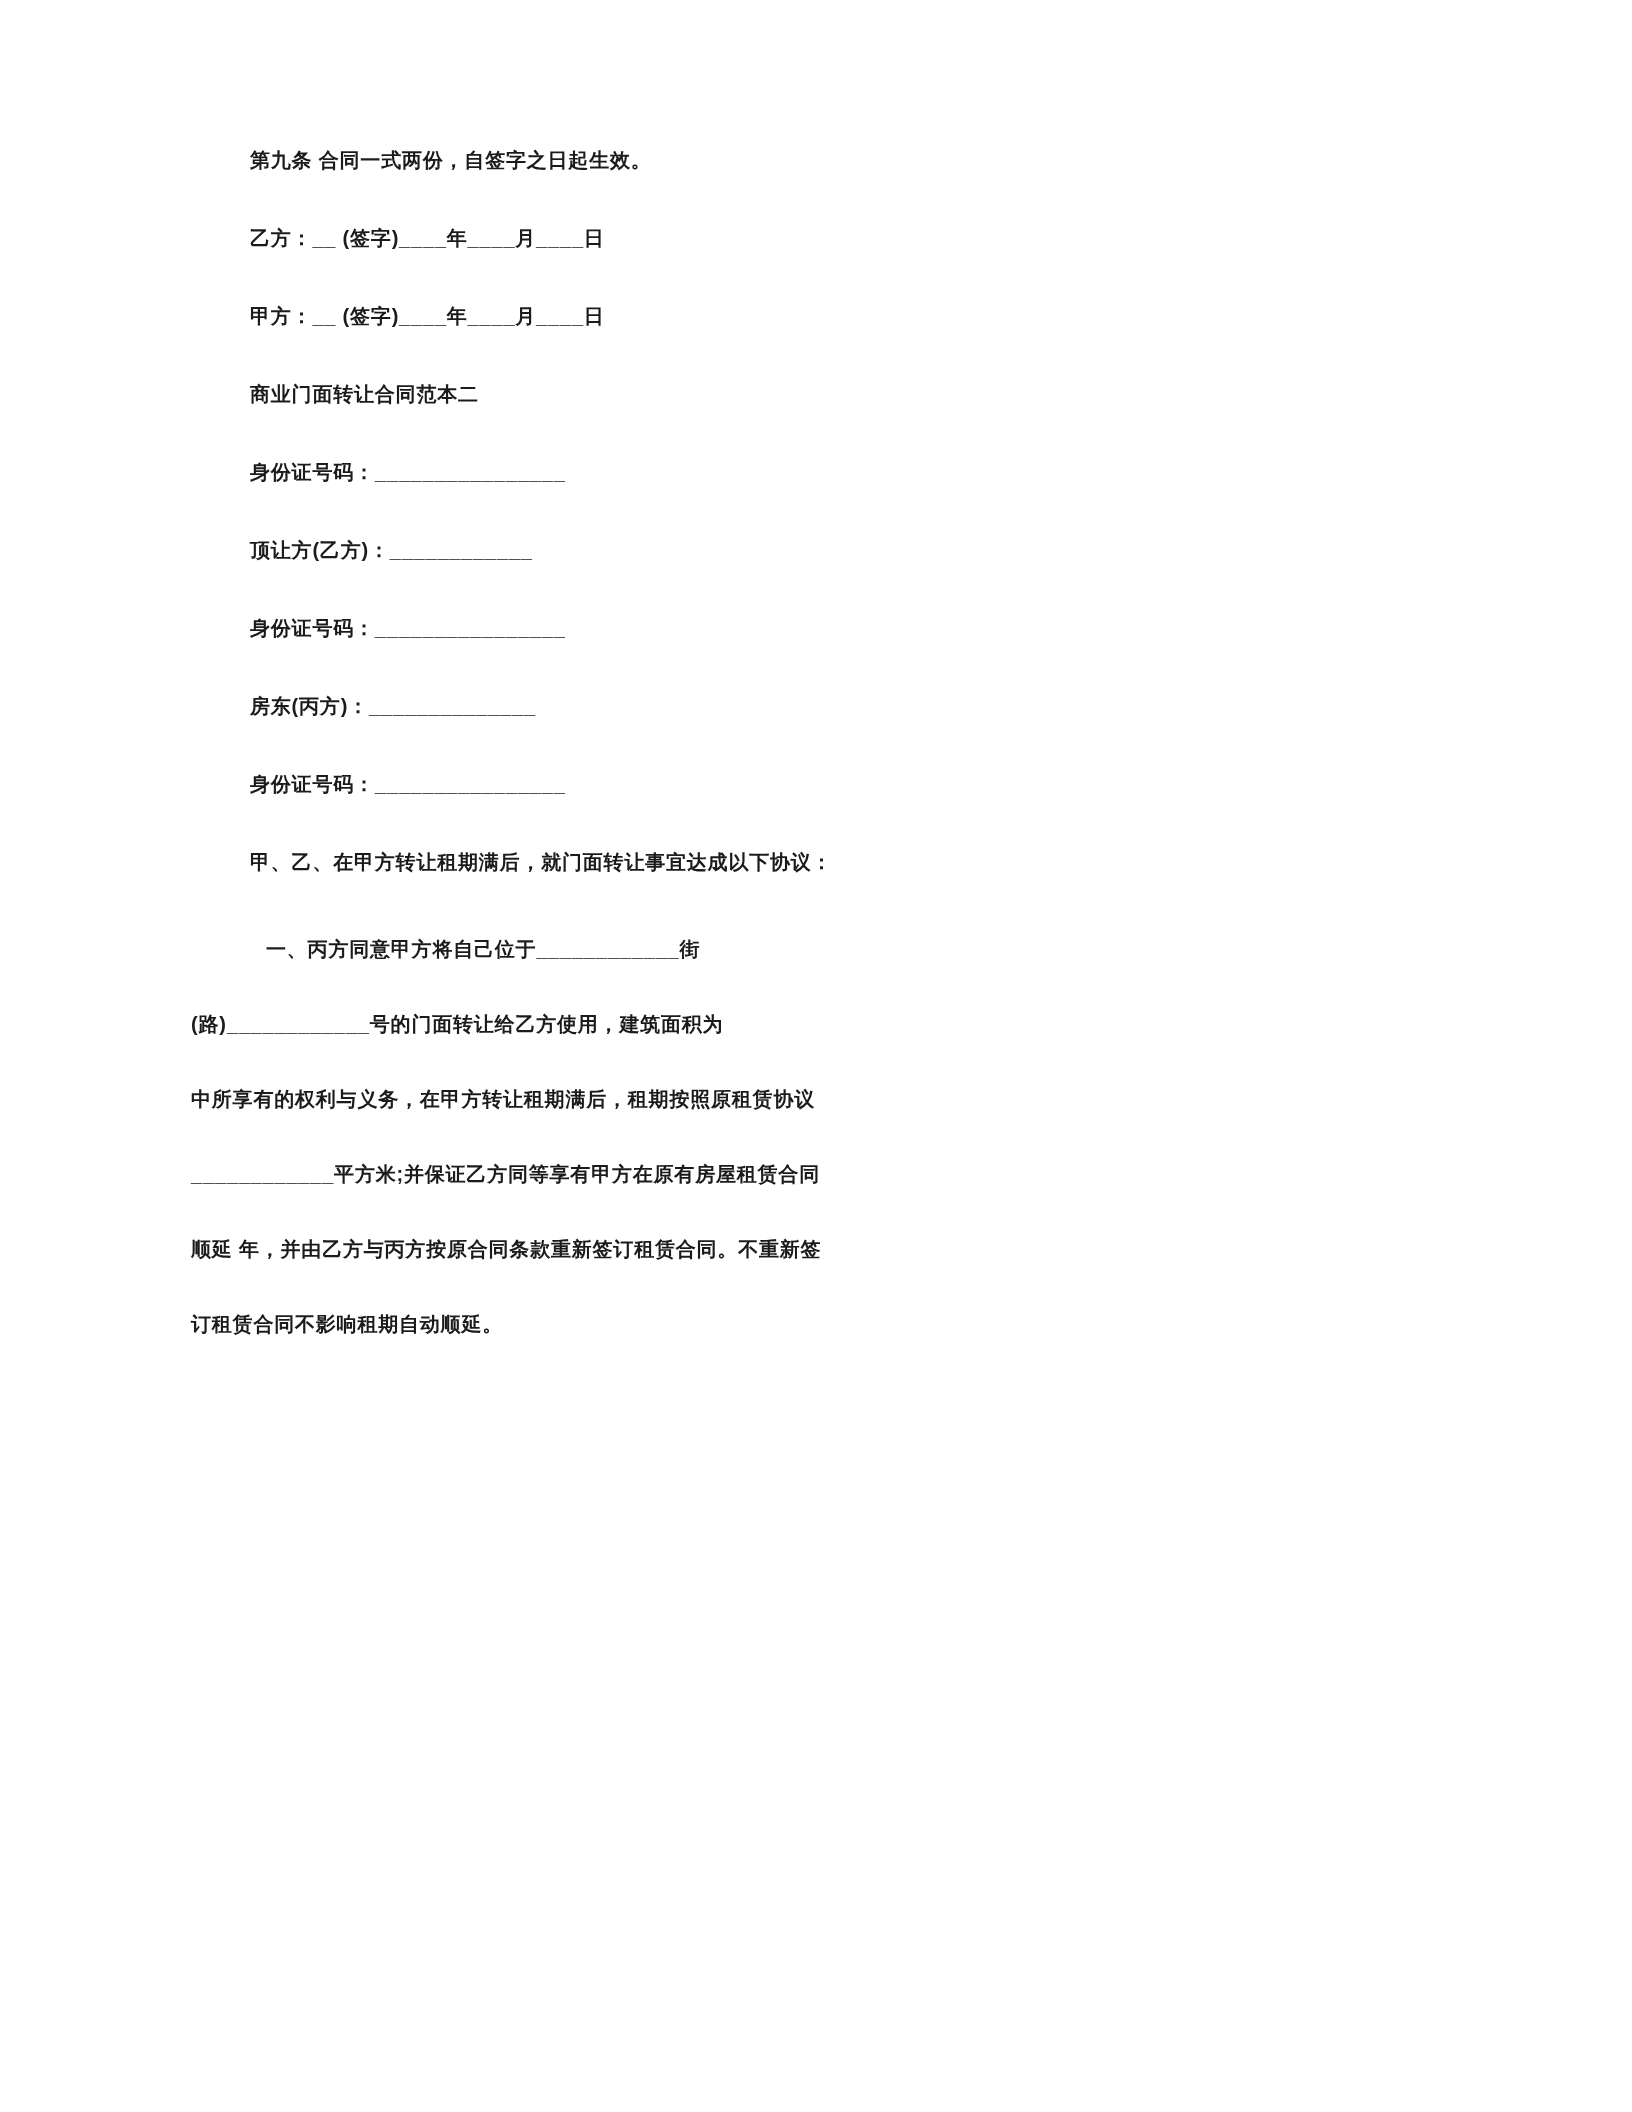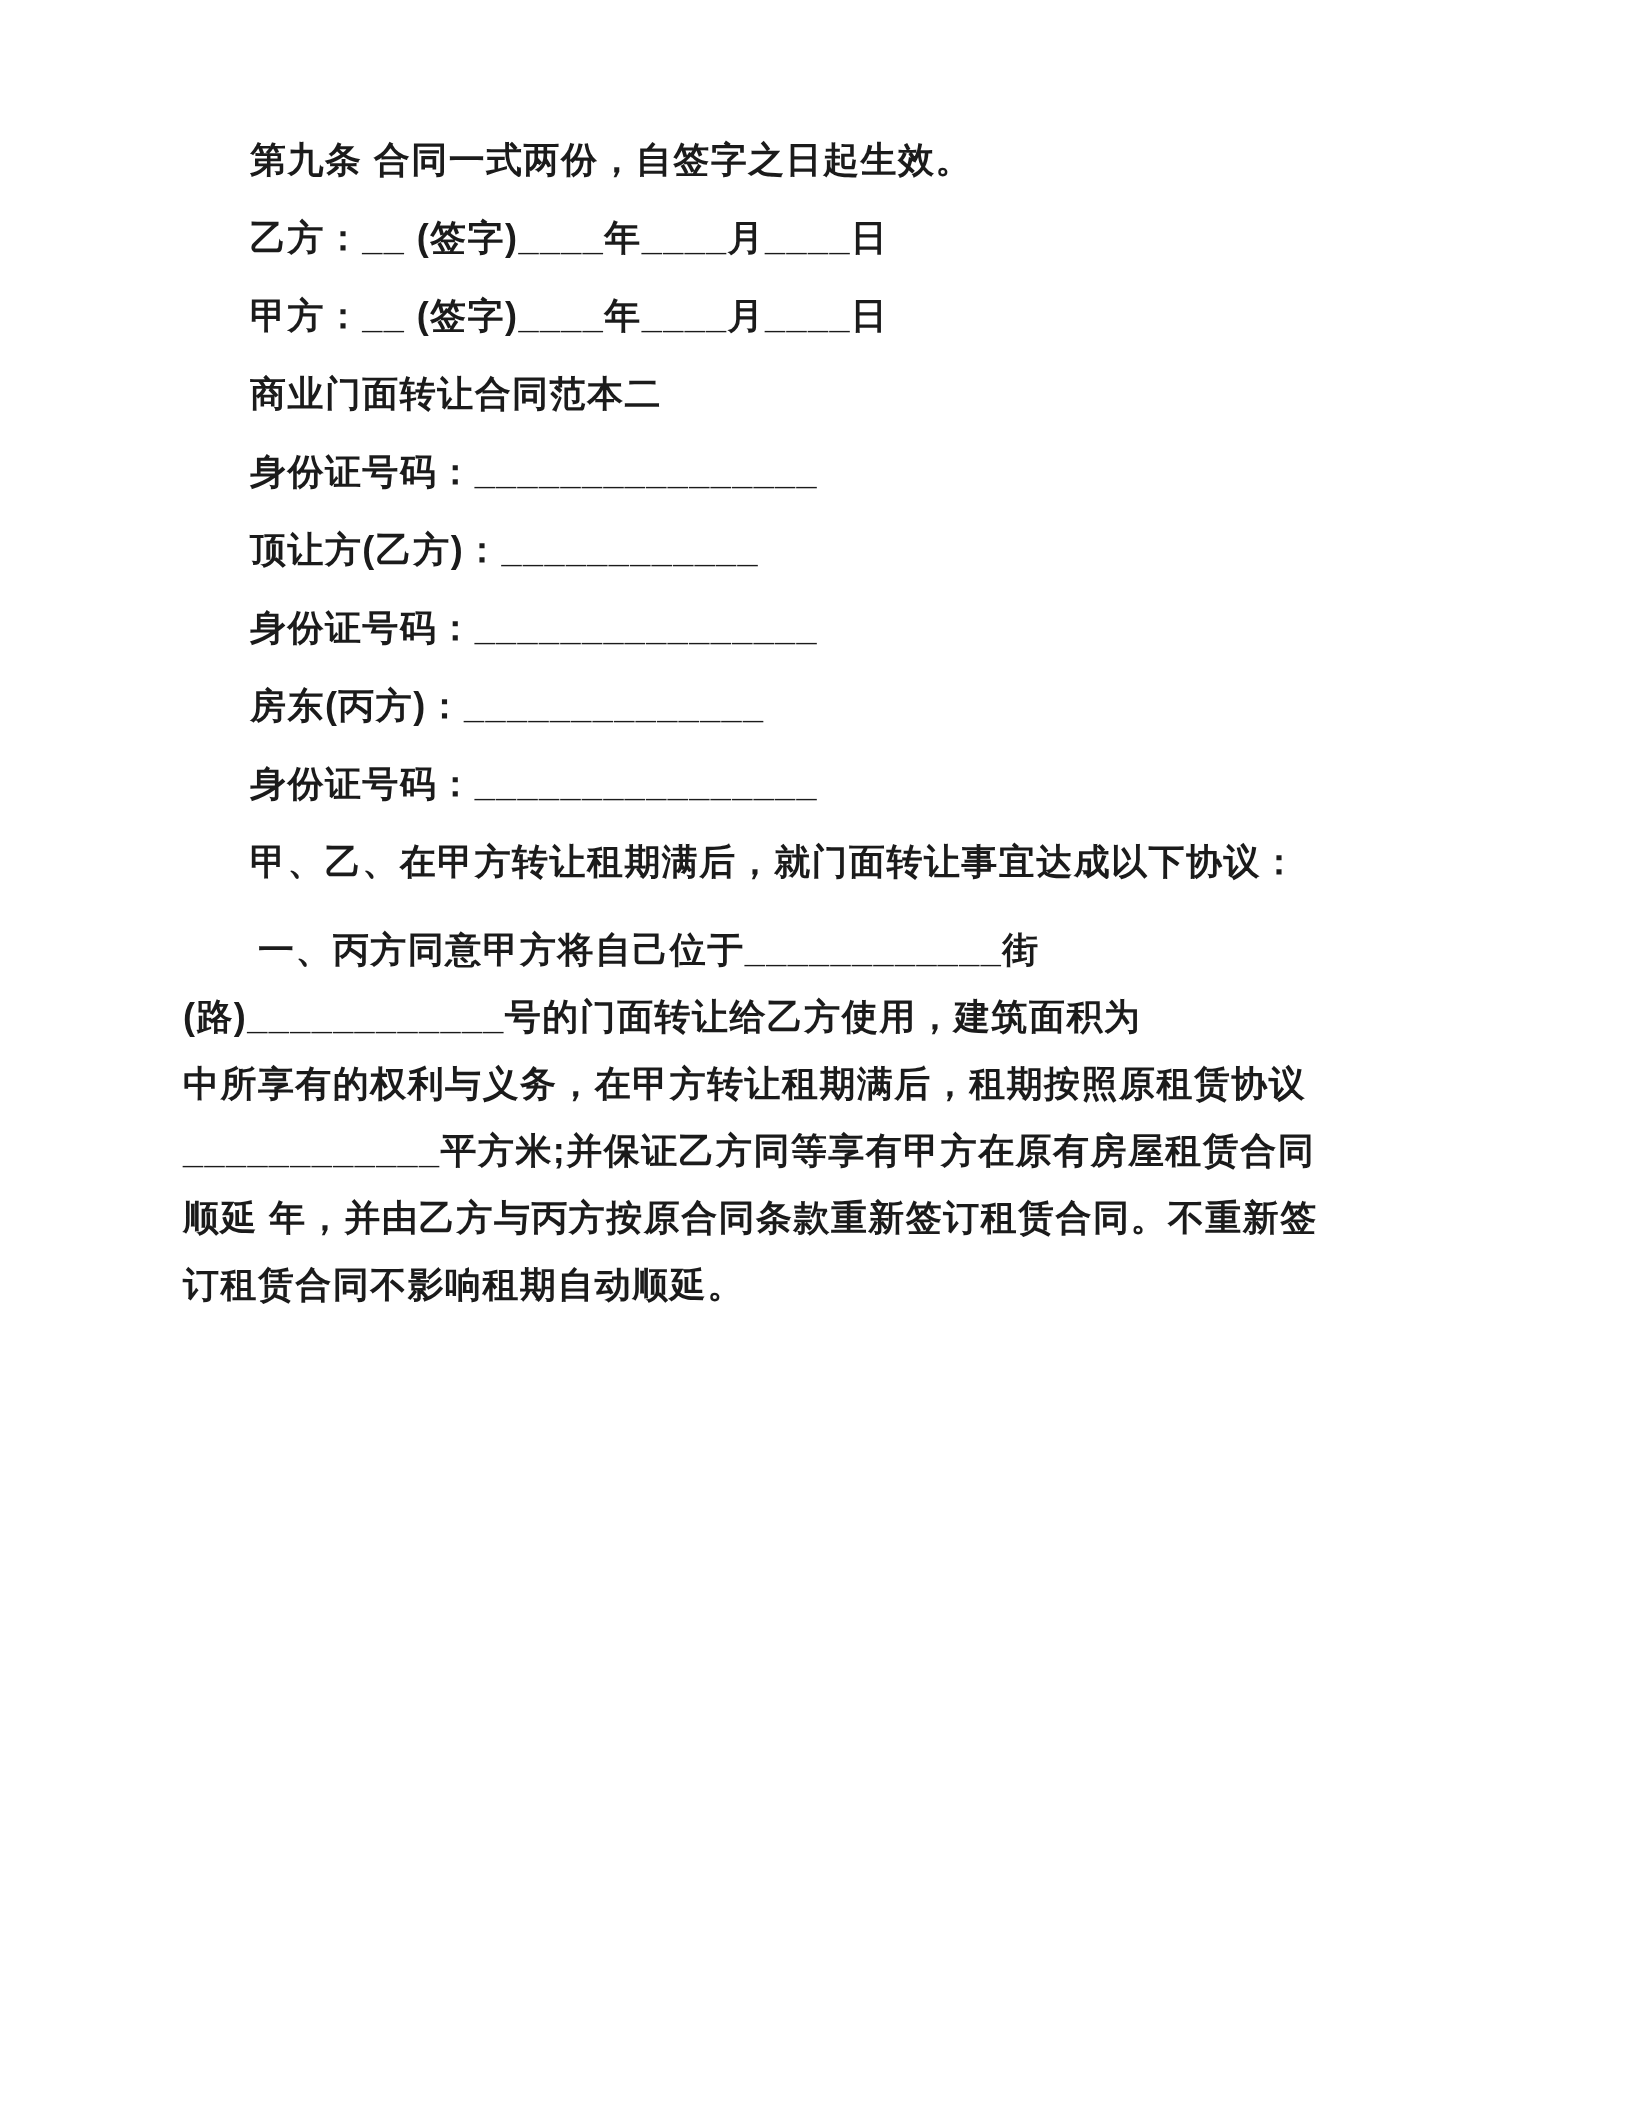--- a/index.html
+++ b/index.html
@@ -18,35 +18,35 @@
     top: 0;
     left: 0;
     width: 1632px;
     height: 2112px;
     background: #ffffff;
     box-sizing: border-box;
     padding: 140px 150px 0 175px;
     color: #1b1b1b;
   }
   .line {
-    font-size: 36px;
+    font-size: 20px;
     font-weight: 700;
     color: #1b1b1b;
     letter-spacing: 0.04em;
     white-space: pre-wrap;
   }
   
   .spaced {
     line-height: 40px;
     margin: 0 0 38px 0;
   }
   
   .para {
     line-height: 59px;
-    margin: 8px;
+    margin: 16px;
   }
   .indent {
     text-indent: 75px;
   }
 </style>
 </head>
 <body>
 
 <div class="page">
 

